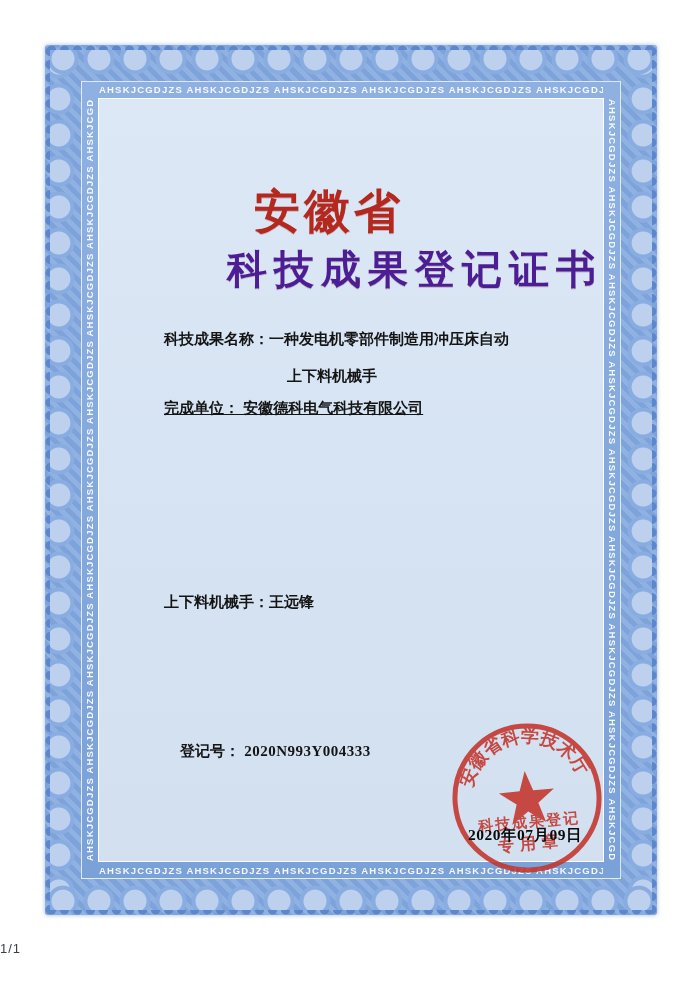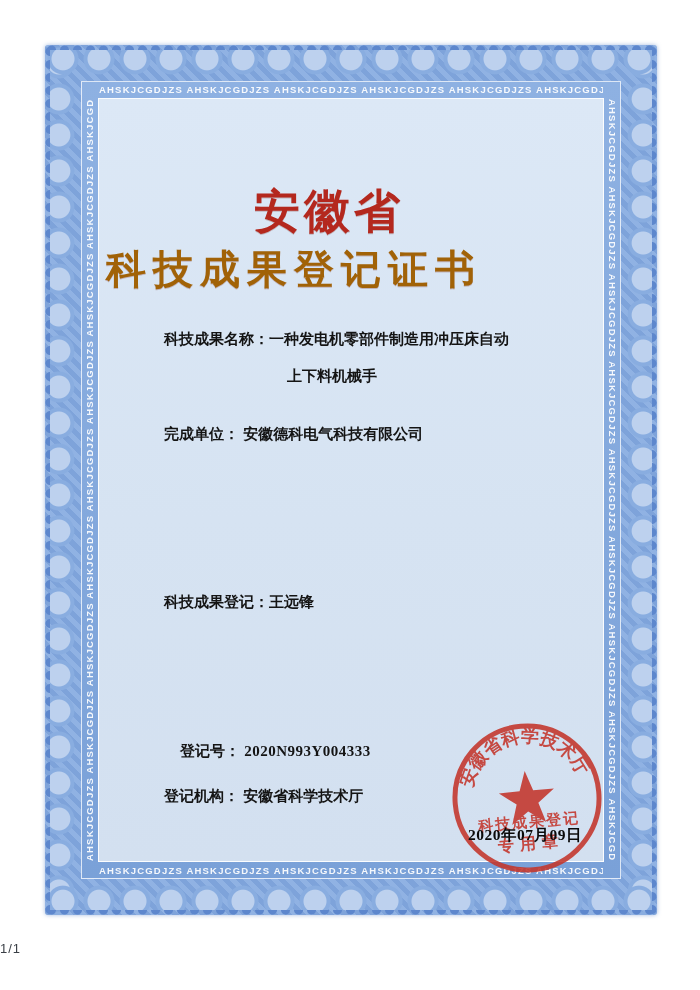--- a/index.html
+++ b/index.html
@@ -73,34 +73,34 @@
 
   .title1 {
     position:absolute; left:54px; top:136px; width:456px;
     text-align:center; color:#b4281e;
     font-family:"Liberation Serif", serif; font-weight:bold;
     font-size:46px; letter-spacing:4px; padding-left:4px;
     text-shadow:0 1px 0 rgba(120,30,20,.25);
   }
   .title2 {
     position:absolute; left:54px; top:197px; width:504px;
-    text-align:left; color:#a16207;
+    text-align:right; color:#4c1d95;
     font-family:"Liberation Serif", serif; font-weight:bold;
     font-size:40px; letter-spacing:7px; padding-left:7px;
     text-shadow:0 1px 0 rgba(120,30,20,.25);
   }
 
   .bodytext {
     position:absolute; color:#141414; font-weight:bold;
     font-family:"Liberation Sans", sans-serif;
     font-size:15px; line-height:22px; white-space:nowrap;
   }
   .ach-line1  { left:119px; top:283px; }
   .ach-line2  { left:242px; top:320px; }
-  .unit-line  { left:119px; top:378px; }
+  .unit-line  { left:119px; top:352px;text-decoration:underline; }
   .pers-line  { left:119px; top:546px; }
   .regno-line { left:119px; top:695px;margin-left:16px; }
   .regorg-line{ left:119px; top:740px; }
   .serif-num  { font-family:"Liberation Serif", serif; font-weight:bold; letter-spacing:.5px; }
 
   
   .seal-svg { position:absolute; left:402px; top:673px; width:160px; height:160px; }
   .seal-date {
     position:absolute; left:423px; top:780px; width:160px;
     color:#0a0a0a; font-family:"Liberation Serif", serif;
@@ -132,25 +132,24 @@
     <div class="content">
 
       <div class="title1">安徽省</div>
       <div class="title2">科技成果登记证书</div>
 
       <div class="bodytext ach-line1">科技成果名称：一种发电机零部件制造用冲压床自动</div>
       <div class="bodytext ach-line2">上下料机械手</div>
 
       <div class="bodytext unit-line">完成单位： 安徽德科电气科技有限公司</div>
 
-      <div class="bodytext pers-line">科技成果登记：王远锋</div>
+      <div class="bodytext pers-line">上下料机械手：王远锋</div>
 
       <div class="bodytext regno-line"><span>登记号： </span><span class="serif-num">2020N993Y004333</span></div>
 
-      <div class="bodytext regorg-line">登记机构： 安徽省科学技术厅</div>
 
       <svg class="seal-svg" viewBox="0 0 160 160">
         <g transform="rotate(-5 80 80)" opacity="0.88">
           <circle cx="80" cy="80" r="72" fill="none" stroke="#c4352b" stroke-width="5"></circle>
           <polygon fill="#c4352b" points="80,53 86.8,72.7 107.6,73.0 90.9,85.6 97.0,105.5 80,93.5 63.0,105.5 69.1,85.6 52.4,73.0 73.2,72.7"></polygon>
           <defs>
             <path id="sealArc" d="M 25.9 65.5 A 56 56 0 0 1 134.1 65.5" fill="none"></path>
           </defs>
           <text font-family="'Liberation Serif', serif" font-size="18" font-weight="bold" fill="#c4352b">
             <textPath href="#sealArc" startOffset="0">安徽省科学技术厅</textPath>

